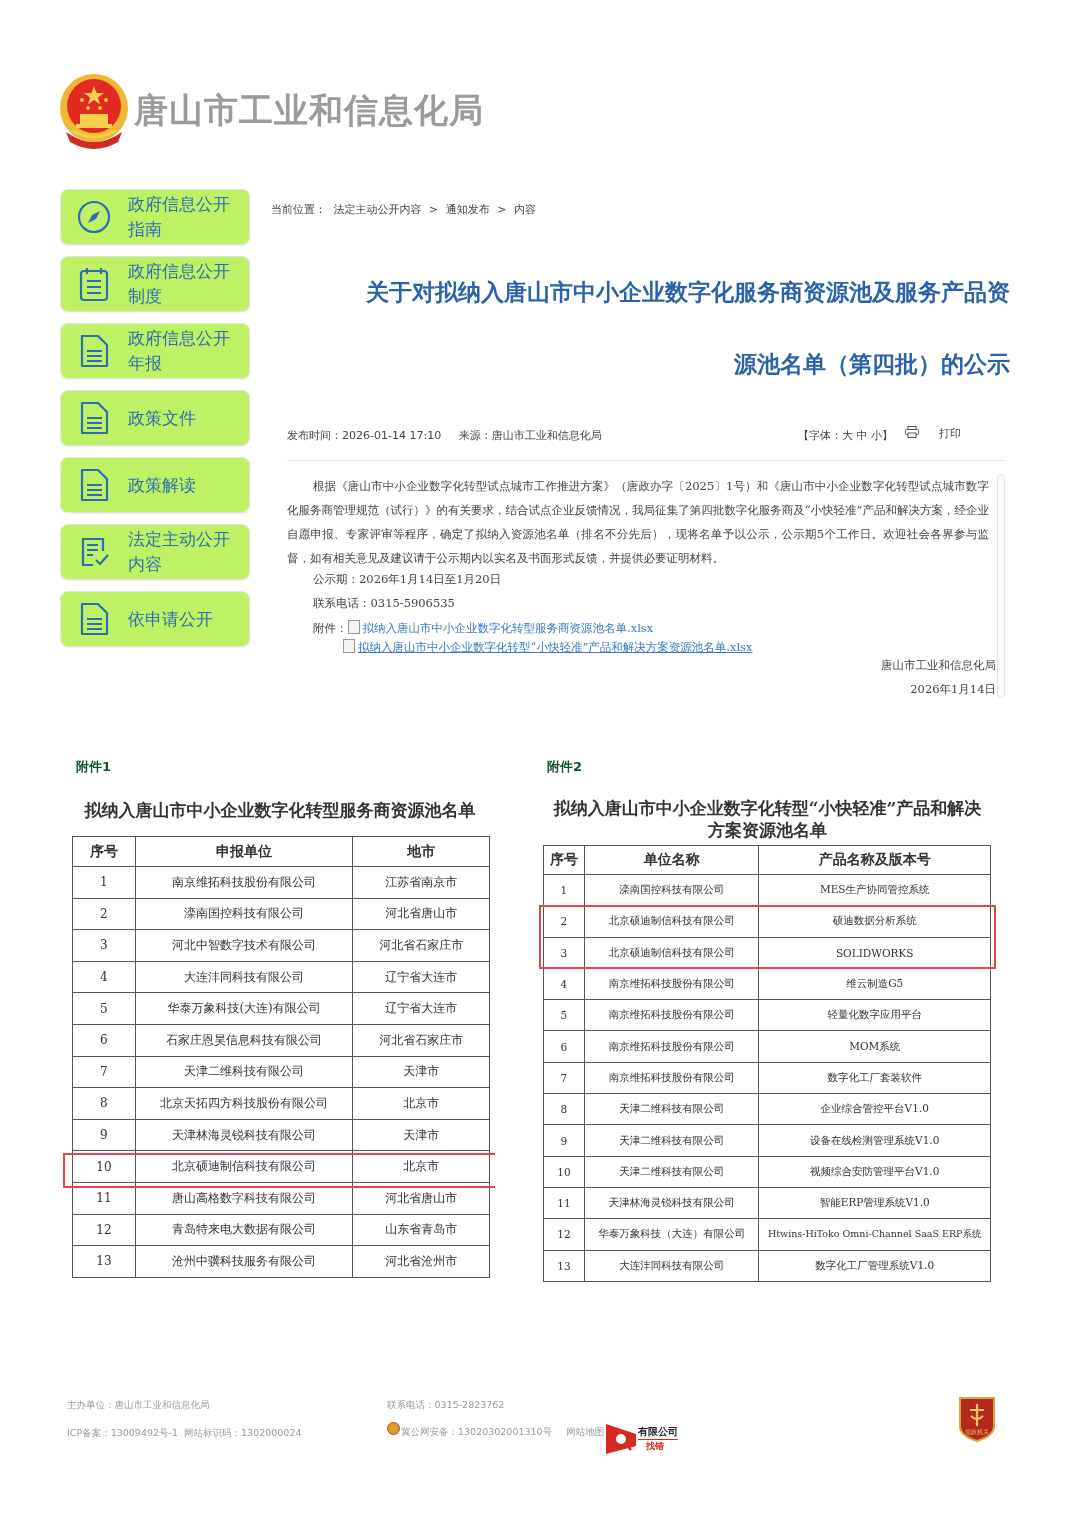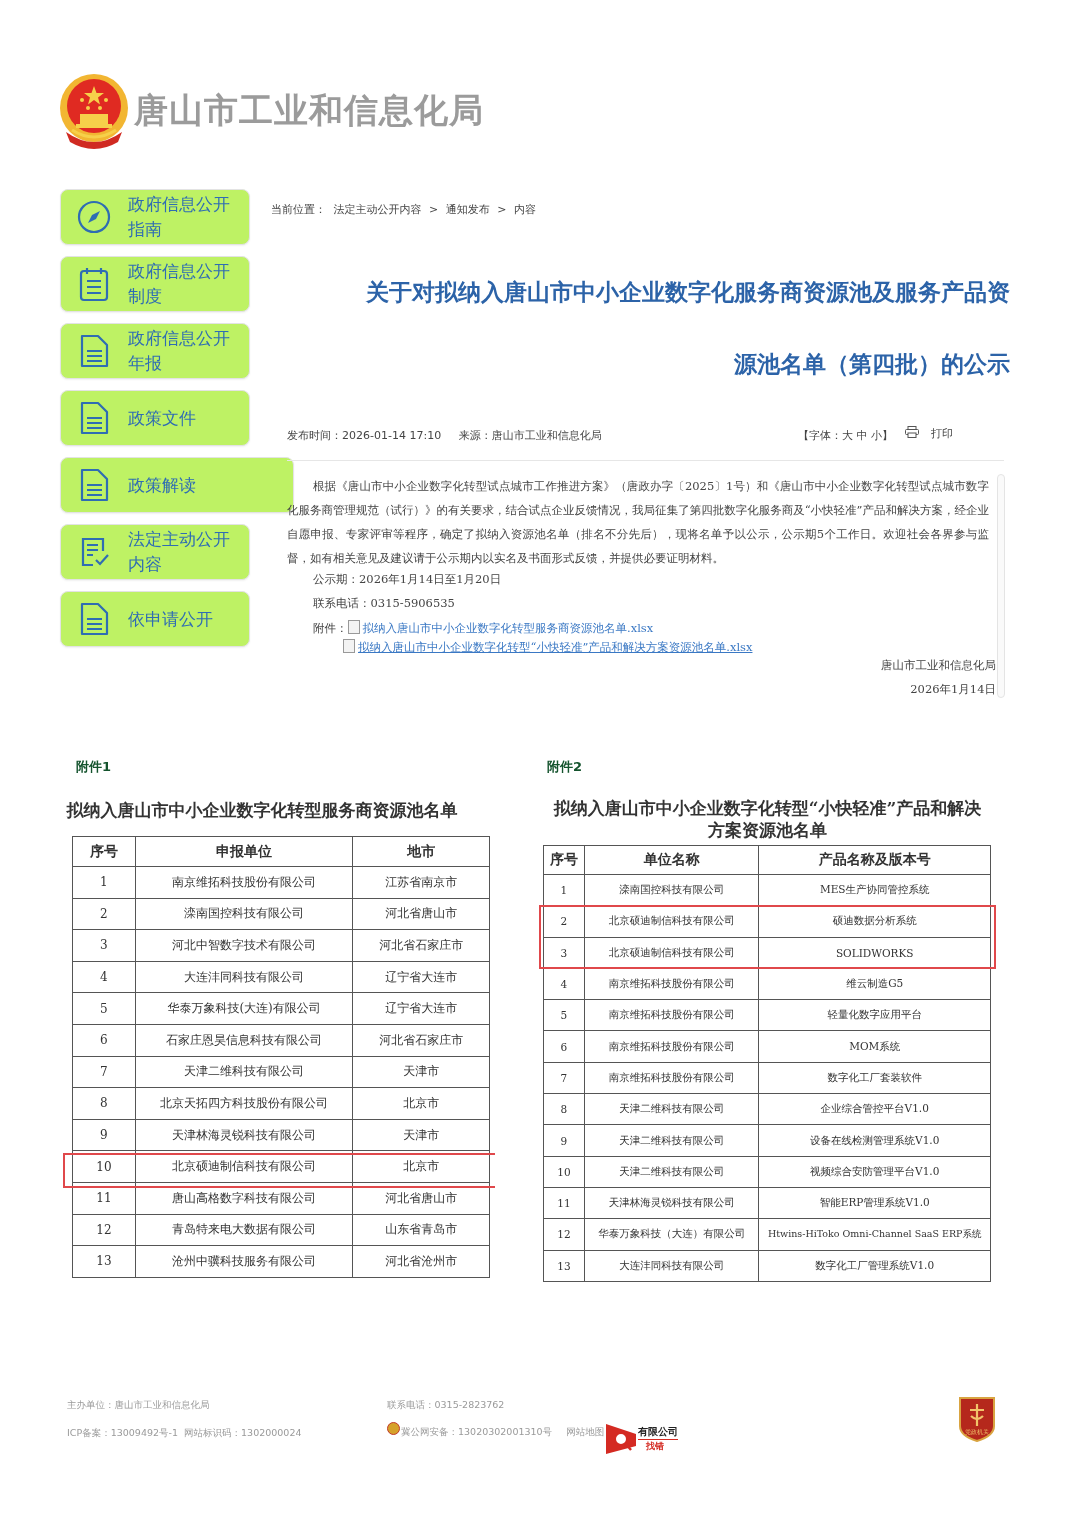--- a/index.html
+++ b/index.html
@@ -19,21 +19,21 @@
   .side-item .ico { position:absolute; left:14px; top:8px; width:38px; height:38px; }
   .side-item .lbl { position:absolute; left:67px; top:0; height:54px; width:115px; display:flex; align-items:center;
     font-size:17px; line-height:25px; color:#2f6db3; }
   
   .breadcrumb { left:271px; top:202px; font-size:11px; color:#444; white-space:nowrap; }
   .breadcrumb span { margin-right:4px; }
   .article-title { left:280px; top:270px; width:730px; text-align:right; font-size:23px; font-weight:bold; color:#2c63a8; line-height:72px; }
   .meta { left:287px; top:428px; font-size:11px; color:#444; white-space:nowrap; }
   .meta span { margin-right:14px; }
   .font-ctrl { left:798px; top:428px; font-size:11px; color:#444; white-space:nowrap; }
-  .print { left:905px; top:426px; font-size:11px; color:#444; white-space:nowrap; display:flex; align-items:center; gap:12px; cursor:pointer; }
+  .print { left:905px; top:426px; font-size:11px; color:#444; white-space:nowrap; display:flex; align-items:center; gap:20px; cursor:pointer; }
   .divider { left:287px; top:460px; width:717px; height:1px; background:#e6e6e6; }
   .body-text { left:287px; top:474px; width:702px; font-family:"DejaVu Serif","Liberation Serif",serif; font-size:11.5px; color:#444; line-height:24px; text-indent:26px; text-align:justify; }
   .line { position:absolute; left:313px; font-family:"DejaVu Serif","Liberation Serif",serif; font-size:11.5px; color:#444; white-space:nowrap; }
   .att-link { color:#3a78c4; text-decoration:none; cursor:pointer; }
   .att-link.u { text-decoration:underline; }
   .file-ico { display:inline-block; width:10px; height:12px; border:1px solid #999; background:#f3f3f3; vertical-align:-2px; margin-right:3px; }
   .sign { position:absolute; right:84px; font-family:"DejaVu Serif","Liberation Serif",serif; font-size:11.5px; color:#444; white-space:nowrap; }
   .scrollbar { left:997px; top:474px; width:6px; height:222px; border:1px solid #e4e4e4; border-radius:4px; background:#fafafa; }
   
   .att-label { font-size:13px; font-weight:bold; color:#14532d; }
@@ -106,21 +106,21 @@
   <span class="ico">
     <svg width="38" height="38" viewBox="0 0 38 38">
         <path d="M7 4 H23 L32 13 V34 H7 Z" fill="none" stroke="#2f6db3" stroke-width="2.2" stroke-linejoin="round"></path>
         <line x1="12" y1="19" x2="27" y2="19" stroke="#2f6db3" stroke-width="2"></line>
         <line x1="12" y1="24" x2="27" y2="24" stroke="#2f6db3" stroke-width="2"></line>
         <line x1="12" y1="29" x2="27" y2="29" stroke="#2f6db3" stroke-width="2"></line>
       </svg>
   </span>
   <span class="lbl">政策文件</span>
 </div>
-<div class="side-item" style="top:457px;padding-left:44px;">
+<div class="side-item" style="top:457px;">
   <span class="ico">
     <svg width="38" height="38" viewBox="0 0 38 38">
         <path d="M7 4 H23 L32 13 V34 H7 Z" fill="none" stroke="#2f6db3" stroke-width="2.2" stroke-linejoin="round"></path>
         <line x1="12" y1="19" x2="27" y2="19" stroke="#2f6db3" stroke-width="2"></line>
         <line x1="12" y1="24" x2="27" y2="24" stroke="#2f6db3" stroke-width="2"></line>
         <line x1="12" y1="29" x2="27" y2="29" stroke="#2f6db3" stroke-width="2"></line>
       </svg>
   </span>
   <span class="lbl">政策解读</span>
 </div>
@@ -186,21 +186,21 @@
   <span>附件：</span><span class="file-ico"></span><a class="att-link">拟纳入唐山市中小企业数字化转型服务商资源池名单.xlsx</a>
 </div>
 <div class="line" style="top:639px; left:343px;">
   <span class="file-ico"></span><a class="att-link u">拟纳入唐山市中小企业数字化转型“小快轻准”产品和解决方案资源池名单.xlsx</a>
 </div>
 <div class="sign" style="top:658px;">唐山市工业和信息化局</div>
 <div class="sign" style="top:682px;">2026年1月14日</div>
 <div class="abs scrollbar"></div>
 
 <div class="abs att-label" style="left:76px; top:758px;">附件1</div>
-<div class="abs tbl-title" style="left:52px; top:799px; width:420px;">拟纳入唐山市中小企业数字化转型服务商资源池名单</div>
+<div class="abs tbl-title" style="left:70px; top:799px; width:420px;">拟纳入唐山市中小企业数字化转型服务商资源池名单</div>
 <table class="doc t1" style="left:72px; top:836px; width:418px;">
   <colgroup>
       <col style="width:63px">
       <col style="width:218px">
       <col style="width:137px">
     </colgroup>
   <tbody>
       <tr style="height:30px">
     <th>序号</th>
     <th>申报单位</th>

